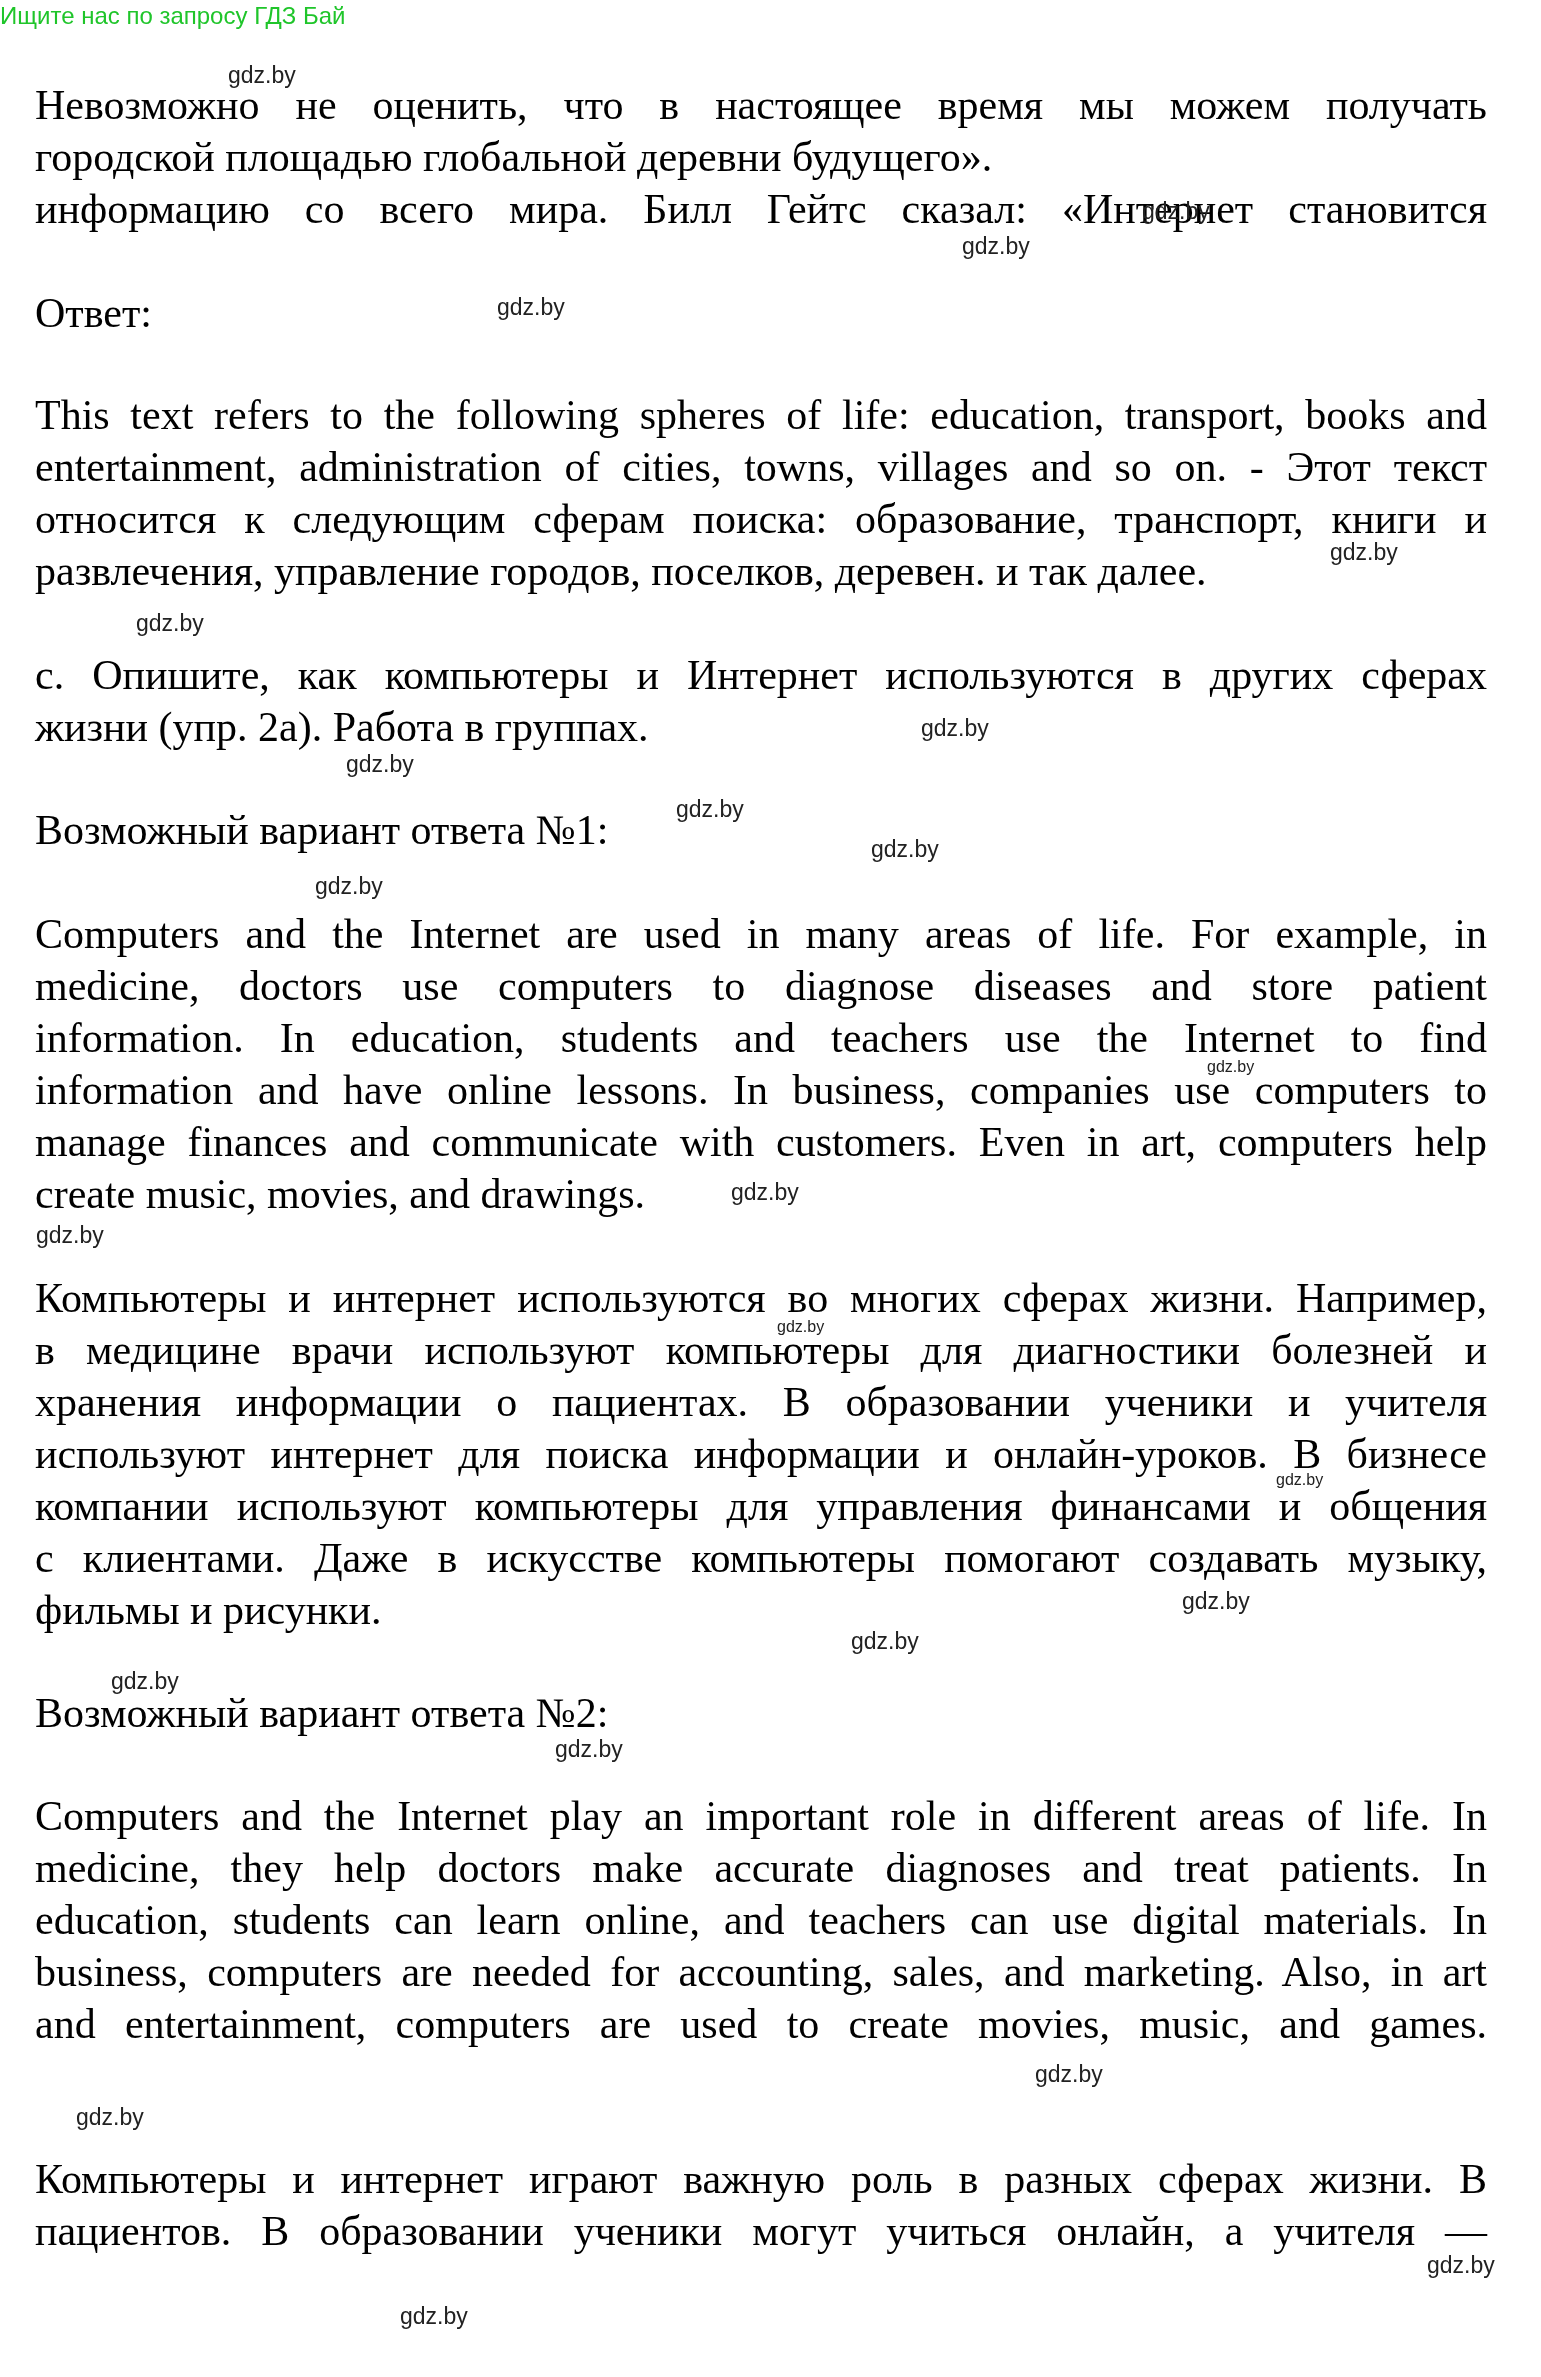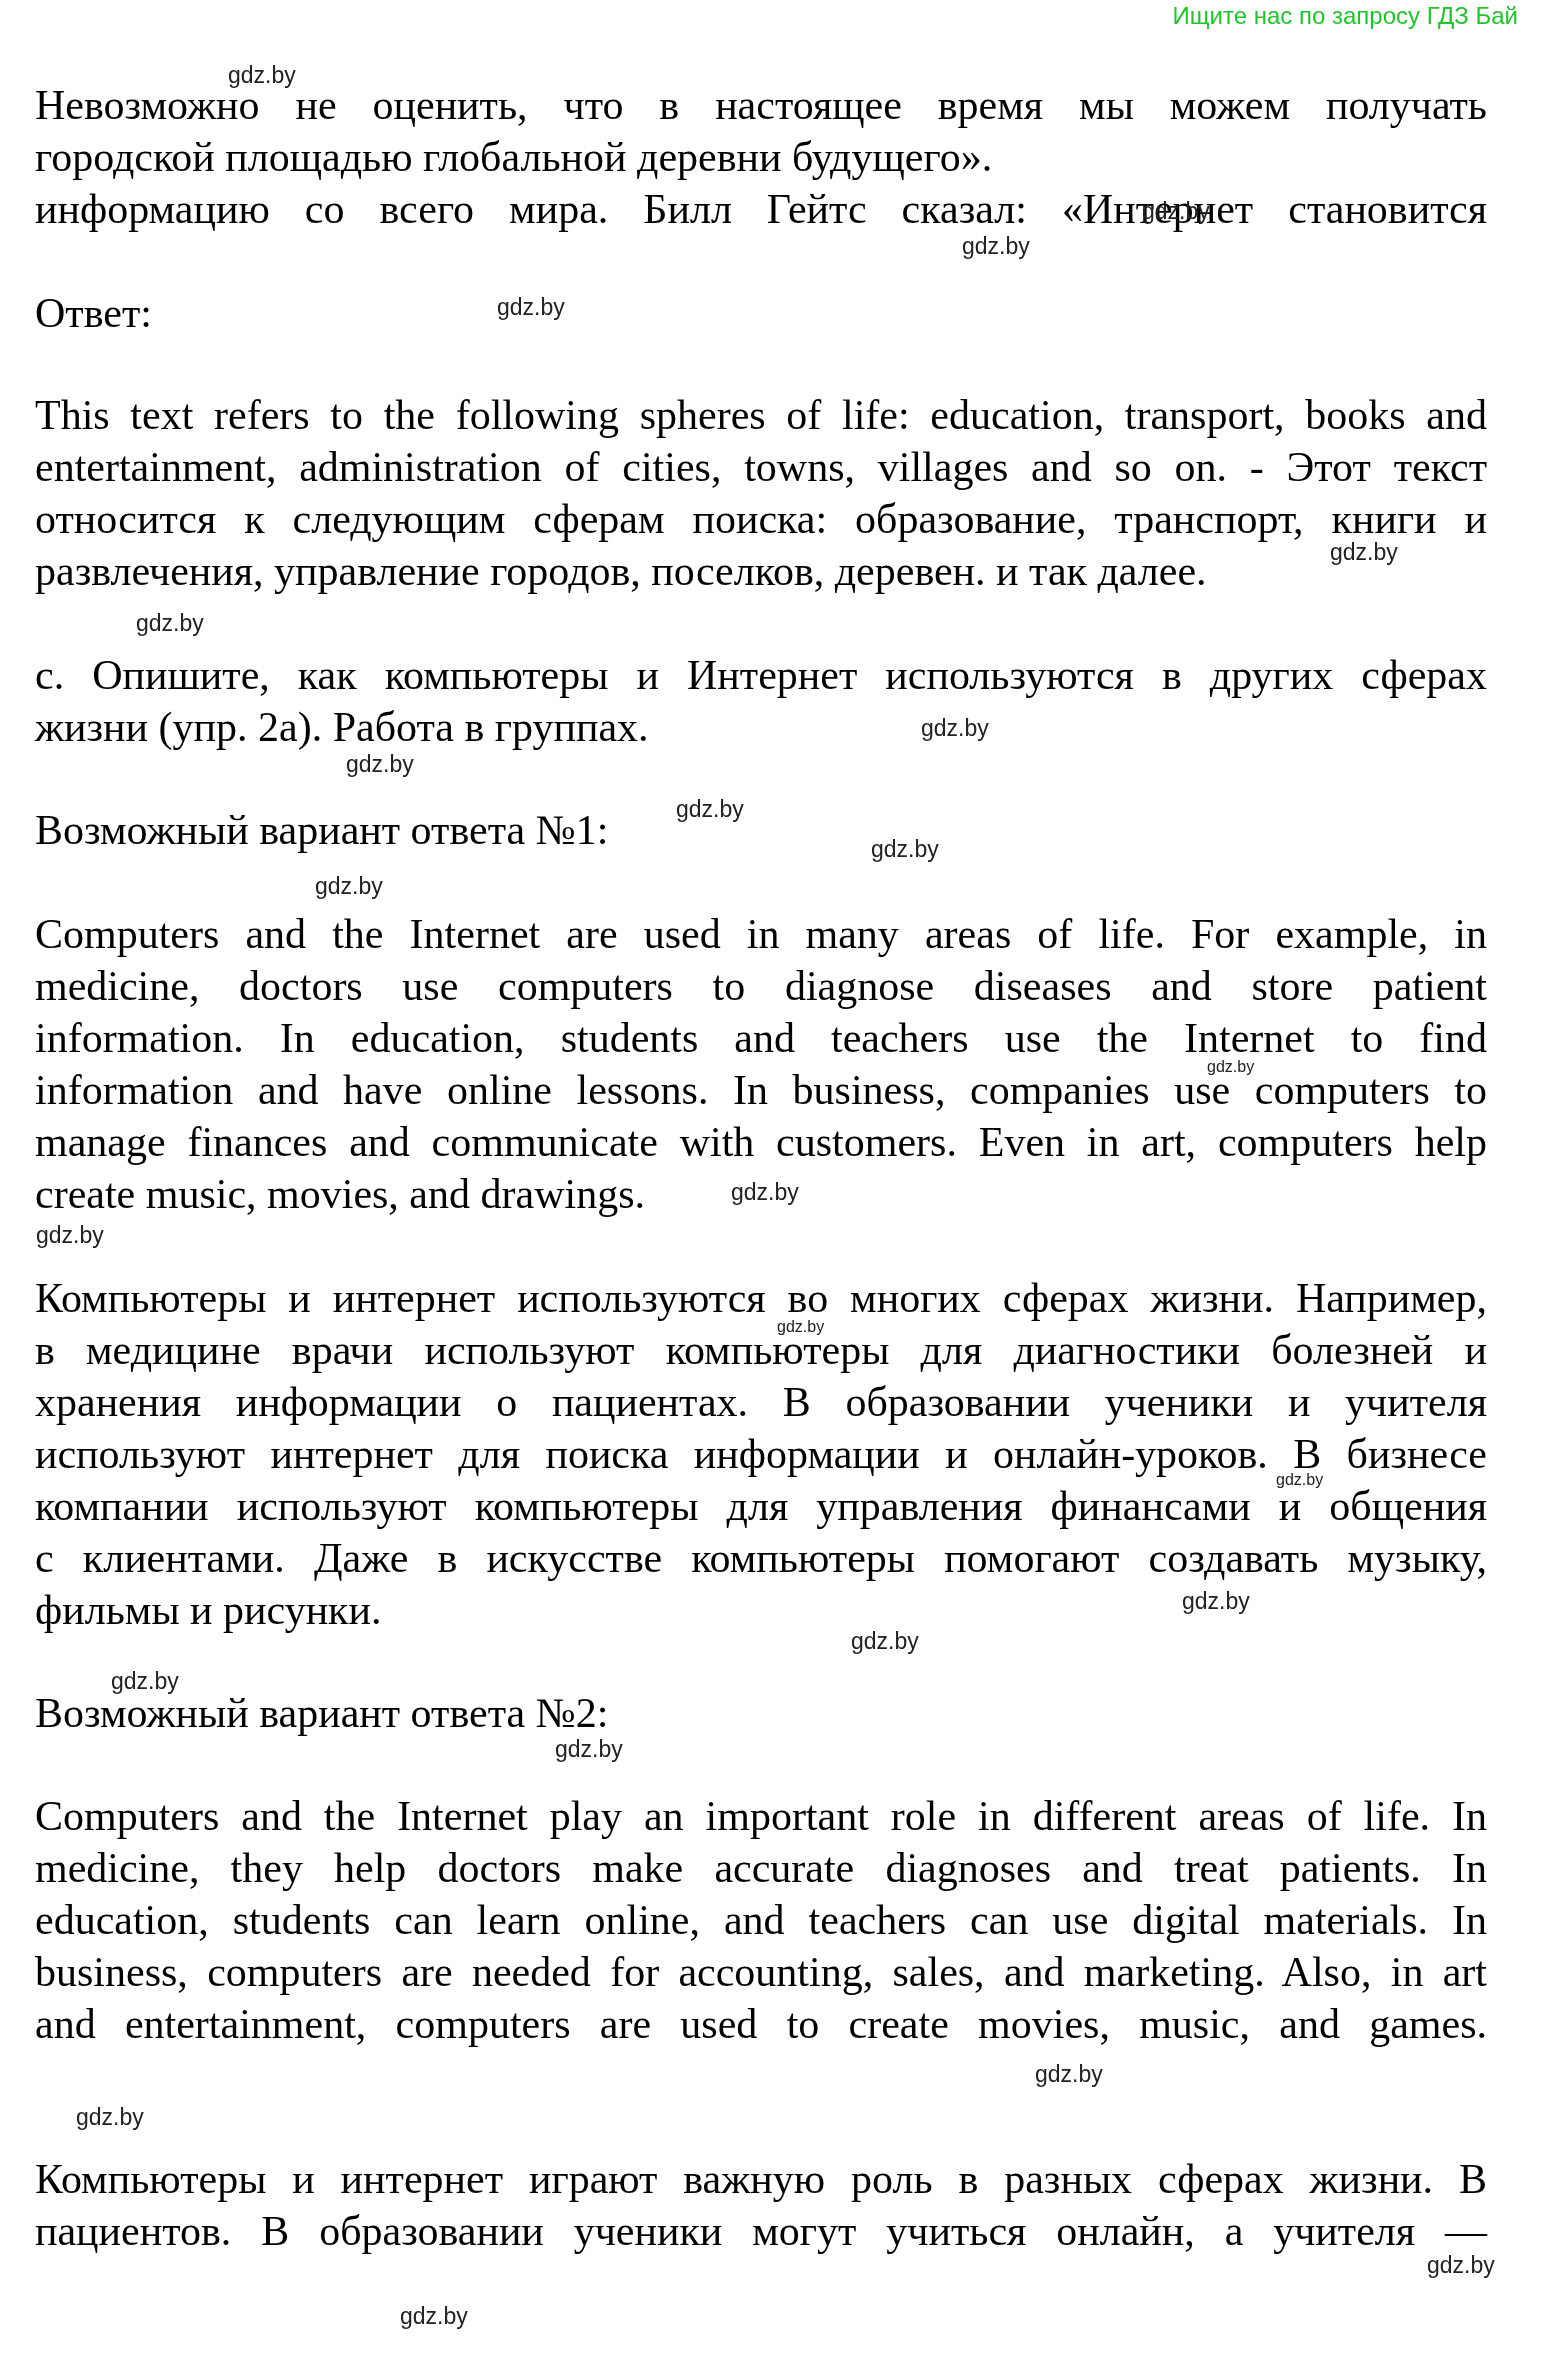--- a/index.html
+++ b/index.html
@@ -1,18 +1,18 @@
 <!DOCTYPE html>
 <html style="font-size:12.4px"><head>
 <meta charset="utf-8">
 <style>
   html, body { margin: 0; padding: 0; background: #ffffff; }
   body { width: 1542px; height: 2377px; position: relative; overflow: hidden; }
   .header {
-    position: absolute; left: 0; top: 1.5px; width: 1518px; text-align: right;
+    position: absolute; left: 0; top: 1.5px; width: 1518px; text-align: left;
     font-family: "Liberation Sans", sans-serif; font-size: 24px; line-height: 28px;
   }
   .footer {
     position: absolute; left: 0; top: 2343px; width: 1542px; text-align: center;
     font-family: "Liberation Sans", sans-serif; font-size: 24px; line-height: 31px;
     white-space: pre;
   }
   .block {
     position: absolute; left: 35px; width: 1452px;
     font-family: "Liberation Serif", serif; font-size: 42px; line-height: 52px;

